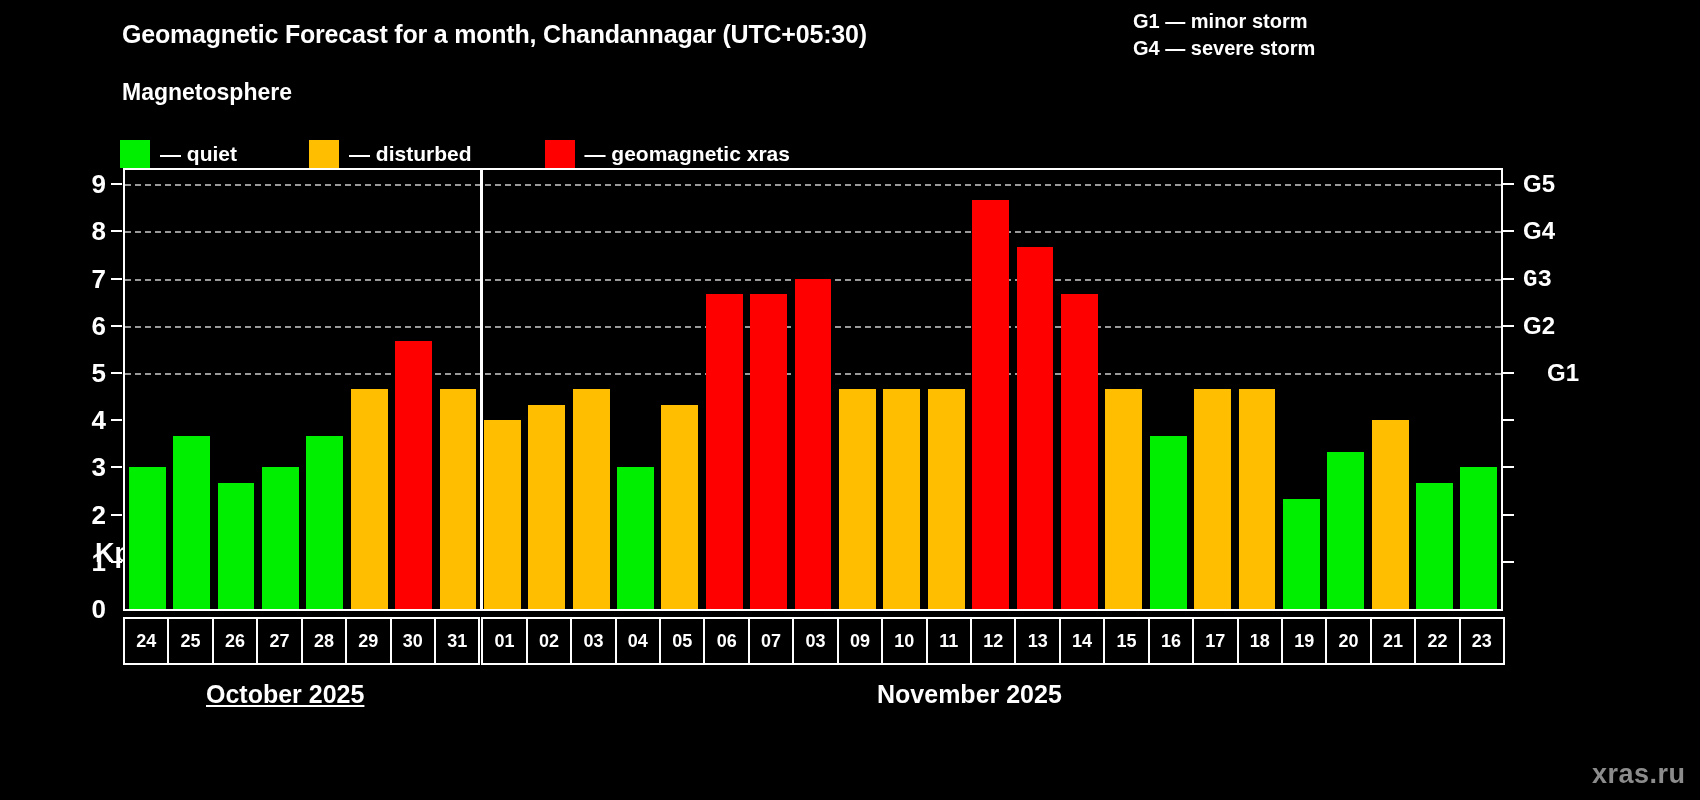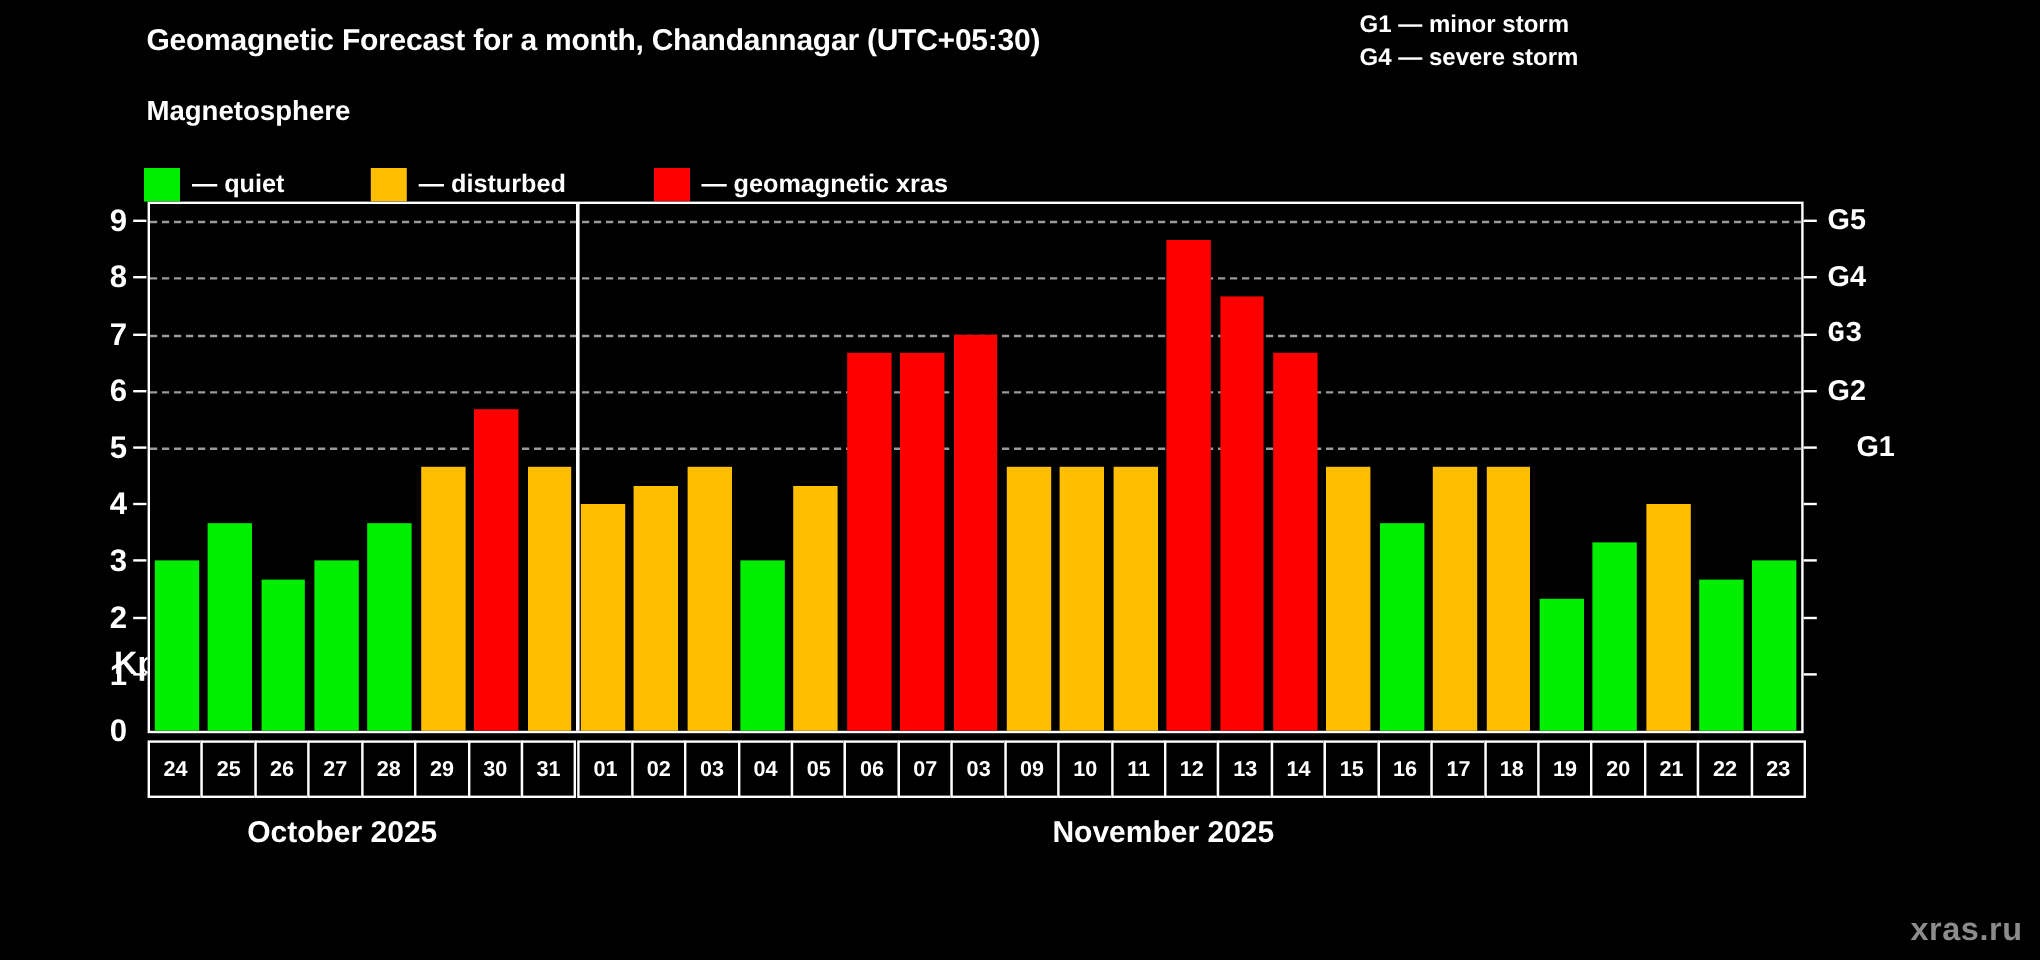--- a/index.html
+++ b/index.html
@@ -231,21 +231,21 @@
 
   
   .month-caption {
     position: absolute;
     top: 680px;
     font-size: 25px;
     font-weight: bold;
     color: #ffffff;
     white-space: nowrap;
   }
-  #month-caption-0 { left: 206px; }
+  #month-caption-0 { left: 206px; text-decoration: underline; }
   #month-caption-1 { left: 877px; }
 
   
   #watermark {
     position: absolute;
     left: 1592px;
     top: 759px;
     font-size: 27px;
     font-weight: bold;
     color: #8c8c8c;

